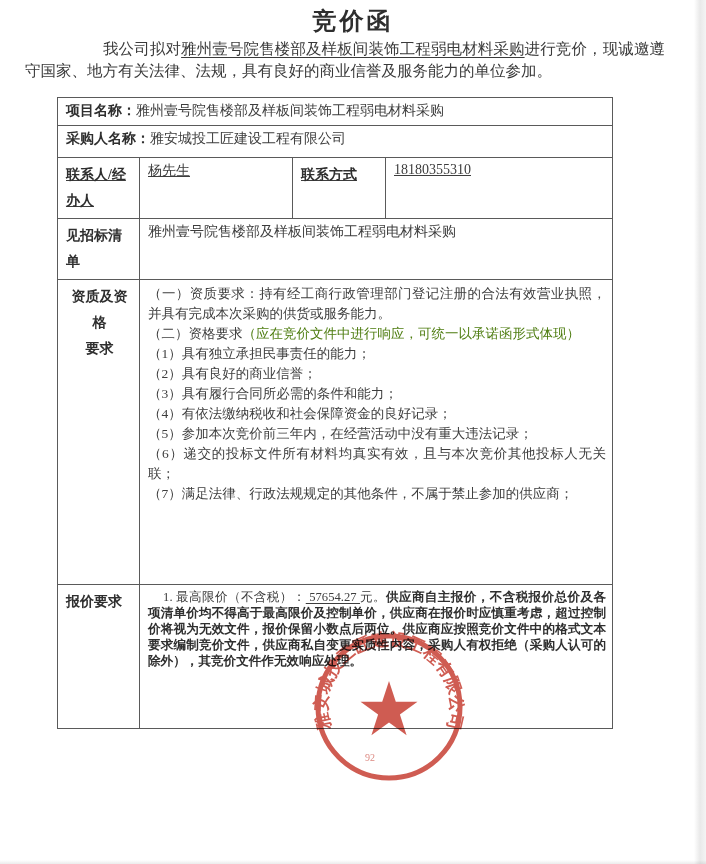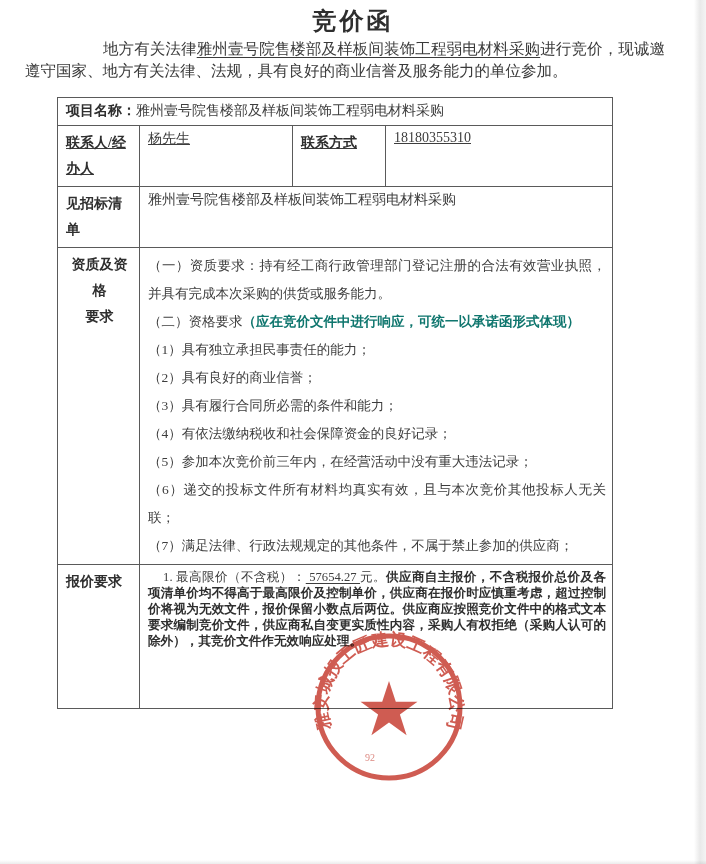--- a/index.html
+++ b/index.html
@@ -30,56 +30,59 @@
     padding:4px 6px 4px 8px;overflow:hidden;
   }
   td.lab{font-weight:bold;color:#2f2f2f;white-space:pre-line;line-height:26px;}
   td.lab.center{text-align:center;}
   td.vmid{vertical-align:middle;}
   .r1{height:28px;} .r2{height:32px;} .r3{height:60px;text-decoration:underline;} .r4{height:32px;}
   .r5{height:66px;} .r6{height:53px;} .r7{height:305px;} .r8{height:39px;} .r9{height:144px;}
   .inline-lab{font-weight:bold;color:#2f2f2f;}
   .muted{color:#8d8d8d;}
   .sched{line-height:24px;padding-top:2px;}
-  .qual{line-height:28px;font-size:13.5px;padding-top:4px;text-align:justify;}
+  .qual{line-height:20px;font-size:13.5px;padding-top:4px;text-align:justify;}
   .qual p{margin:0;}
-  .qual .b{font-weight:bold;color:#0f766e;}
+  .qual .b{font-weight:normal;color:#4d7c0f;}
   .send-val{line-height:19px;font-size:13.5px;padding-top:4px;}
   .quote{font-size:12.6px;line-height:16.1px;text-align:justify;padding-top:3px;padding-right:5px;}
   .quote p{margin:0;}
   .quote .ind1{text-indent:1.2em;}
   .quote .b{font-weight:bold;color:#2f2f2f;}
   .price-u{text-decoration:underline;text-underline-offset:2px;}
   .cell-top{padding-top:7px;}
   .seal{
     position:absolute;left:307px;top:625px;width:164px;height:164px;
     opacity:.83;mix-blend-mode:multiply;pointer-events:none;
     filter:blur(.3px);
   }
 </style>
 </head>
 <body>
 
 <div class="doc-title">竞价函</div>
 
-<div class="intro"><span>地方有关法律</span><span class="u">雅州壹号院售楼部及样板间装饰工程弱电材料采购</span><span>进行竞价，现诚邀遵守国家、地方有关法律、法规，具有良好的商业信誉及服务能力的单位参加。</span></div>
+<div class="intro"><span>我公司拟对</span><span class="u">雅州壹号院售楼部及样板间装饰工程弱电材料采购</span><span>进行竞价，现诚邀遵守国家、地方有关法律、法规，具有良好的商业信誉及服务能力的单位参加。</span></div>
 
 <table class="main">
   <colgroup>
       <col style="width:82px">
       <col style="width:153px">
       <col style="width:93px">
       <col style="width:227px">
     </colgroup>
 
   <tbody>
       <tr class="r1">
     <td colspan="4" class="vmid"><span class="inline-lab">项目名称：</span><span>雅州壹号院售楼部及样板间装饰工程弱电材料采购</span></td>
   </tr>
 
+  <tr class="r2">
+    <td colspan="4" class="vmid"><span class="inline-lab">采购人名称：</span><span>雅安城投工匠建设工程有限公司</span></td>
+  </tr>
 
   <tr class="r3">
     <td class="lab cell-top">联系人/经
 办人</td>
     <td class="cell-top">杨先生</td>
     <td class="lab cell-top">联系方式</td>
     <td class="cell-top">18180355310</td>
   </tr>
 
   <tr class="r4">

